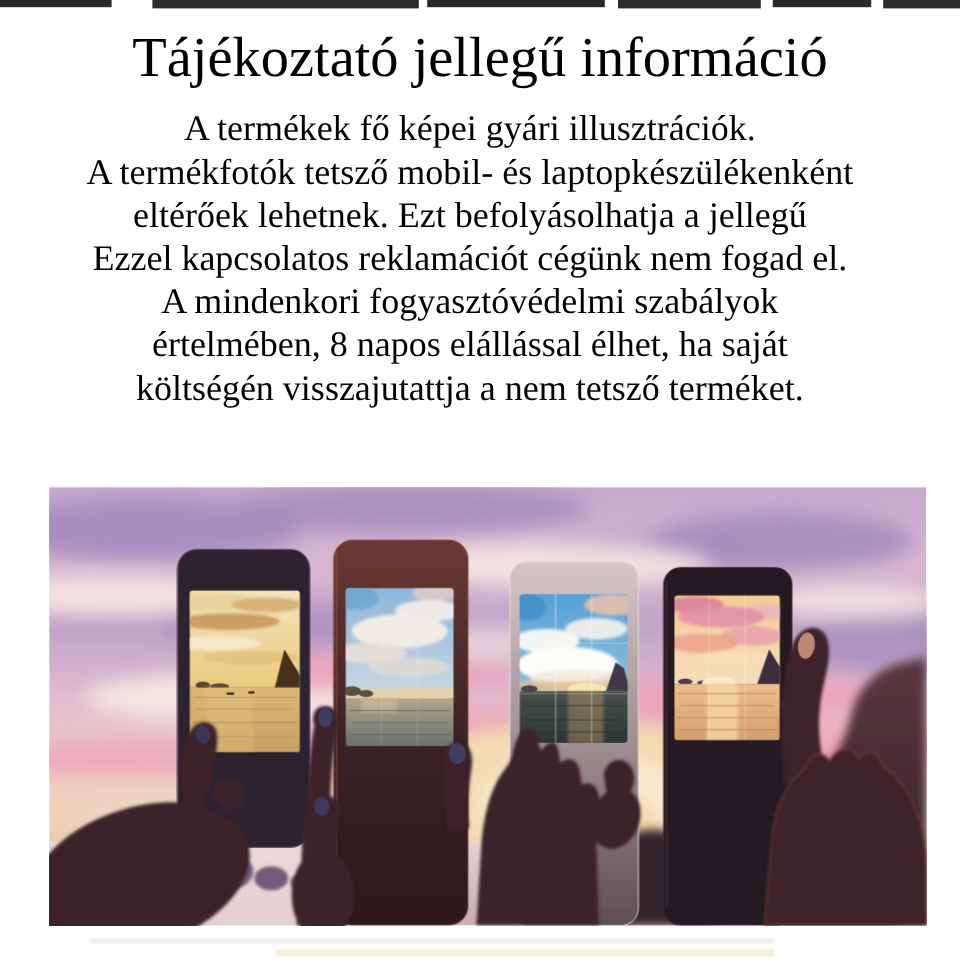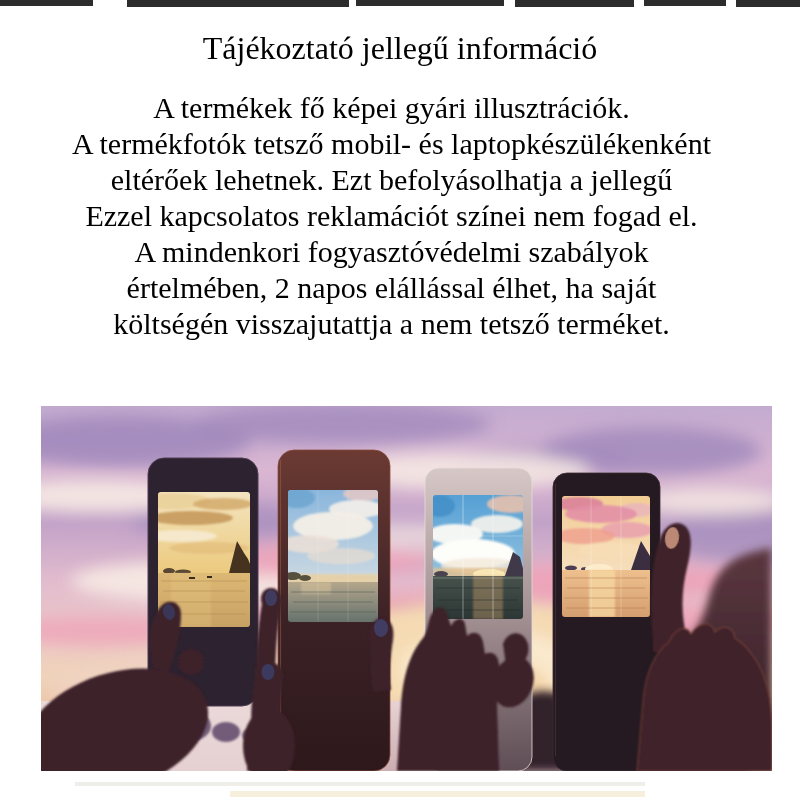--- a/index.html
+++ b/index.html
@@ -1,20 +1,20 @@
 <!DOCTYPE html>
 <html><head>
 <meta charset="utf-8">
 <style>
   html,body{margin:0;padding:0;background:#ffffff;}
   #page{position:relative;width:800px;height:800px;background:#ffffff;overflow:hidden;
         font-family:"Liberation Serif","DejaVu Serif",serif;color:#000;}
   .top-artifact{position:absolute;top:0;background:#1a1a1a;opacity:.92;}
   h1#title{position:absolute;top:22px;left:0;width:800px;margin:0;text-align:center;
-        font-size:32px;font-weight:normal;line-height:52px;letter-spacing:0px;}
+        font-size:47px;font-weight:normal;line-height:52px;letter-spacing:0px;}
   #body-text{position:absolute;top:90px;left:0;width:800px;text-align:center;
         font-size:30px;line-height:36px;font-weight:normal;}
   #body-text .line{width:783px;white-space:nowrap;}
   #photo-wrap{position:absolute;left:41px;top:406px;width:731px;height:365px;}
   .bottom-artifact{position:absolute;}
   #ba1{left:75px;top:782px;width:570px;height:4px;background:#f0eee9;}
   #ba2{left:230px;top:791px;width:415px;height:6px;background:#f6efdb;}
 </style>
 </head>
 <body>
@@ -27,23 +27,23 @@
   <div class="top-artifact" style="left:515px;width:119px;height:7px;"></div>
   <div class="top-artifact" style="left:644px;width:82px;height:6px;"></div>
   <div class="top-artifact" style="left:736px;width:64px;height:7px;"></div>
 
   <h1 id="title">Tájékoztató jellegű információ</h1>
 
   <div id="body-text">
     <div class="line">A termékek fő képei gyári illusztrációk.</div>
     <div class="line">A termékfotók tetsző mobil- és laptopkészülékenként</div>
     <div class="line">eltérőek lehetnek. Ezt befolyásolhatja a jellegű</div>
-    <div class="line">Ezzel kapcsolatos reklamációt színei nem fogad el.</div>
+    <div class="line">Ezzel kapcsolatos reklamációt cégünk nem fogad el.</div>
     <div class="line">A mindenkori fogyasztóvédelmi szabályok</div>
-    <div class="line">értelmében, 2 napos elállással élhet, ha saját</div>
+    <div class="line">értelmében, 8 napos elállással élhet, ha saját</div>
     <div class="line">költségén visszajutattja a nem tetsző terméket.</div>
   </div>
 
   <div id="photo-wrap">
   <svg width="731" height="365" viewBox="0 0 731 365" xmlns="http://www.w3.org/2000/svg">
     <defs>
       <linearGradient id="skyG" x1="0" y1="0" x2="0" y2="1">
         <stop offset="0" stop-color="#c3abd0"></stop>
             <stop offset=".18" stop-color="#dab6d2"></stop>
         <stop offset=".32" stop-color="#c2a2c8"></stop>

